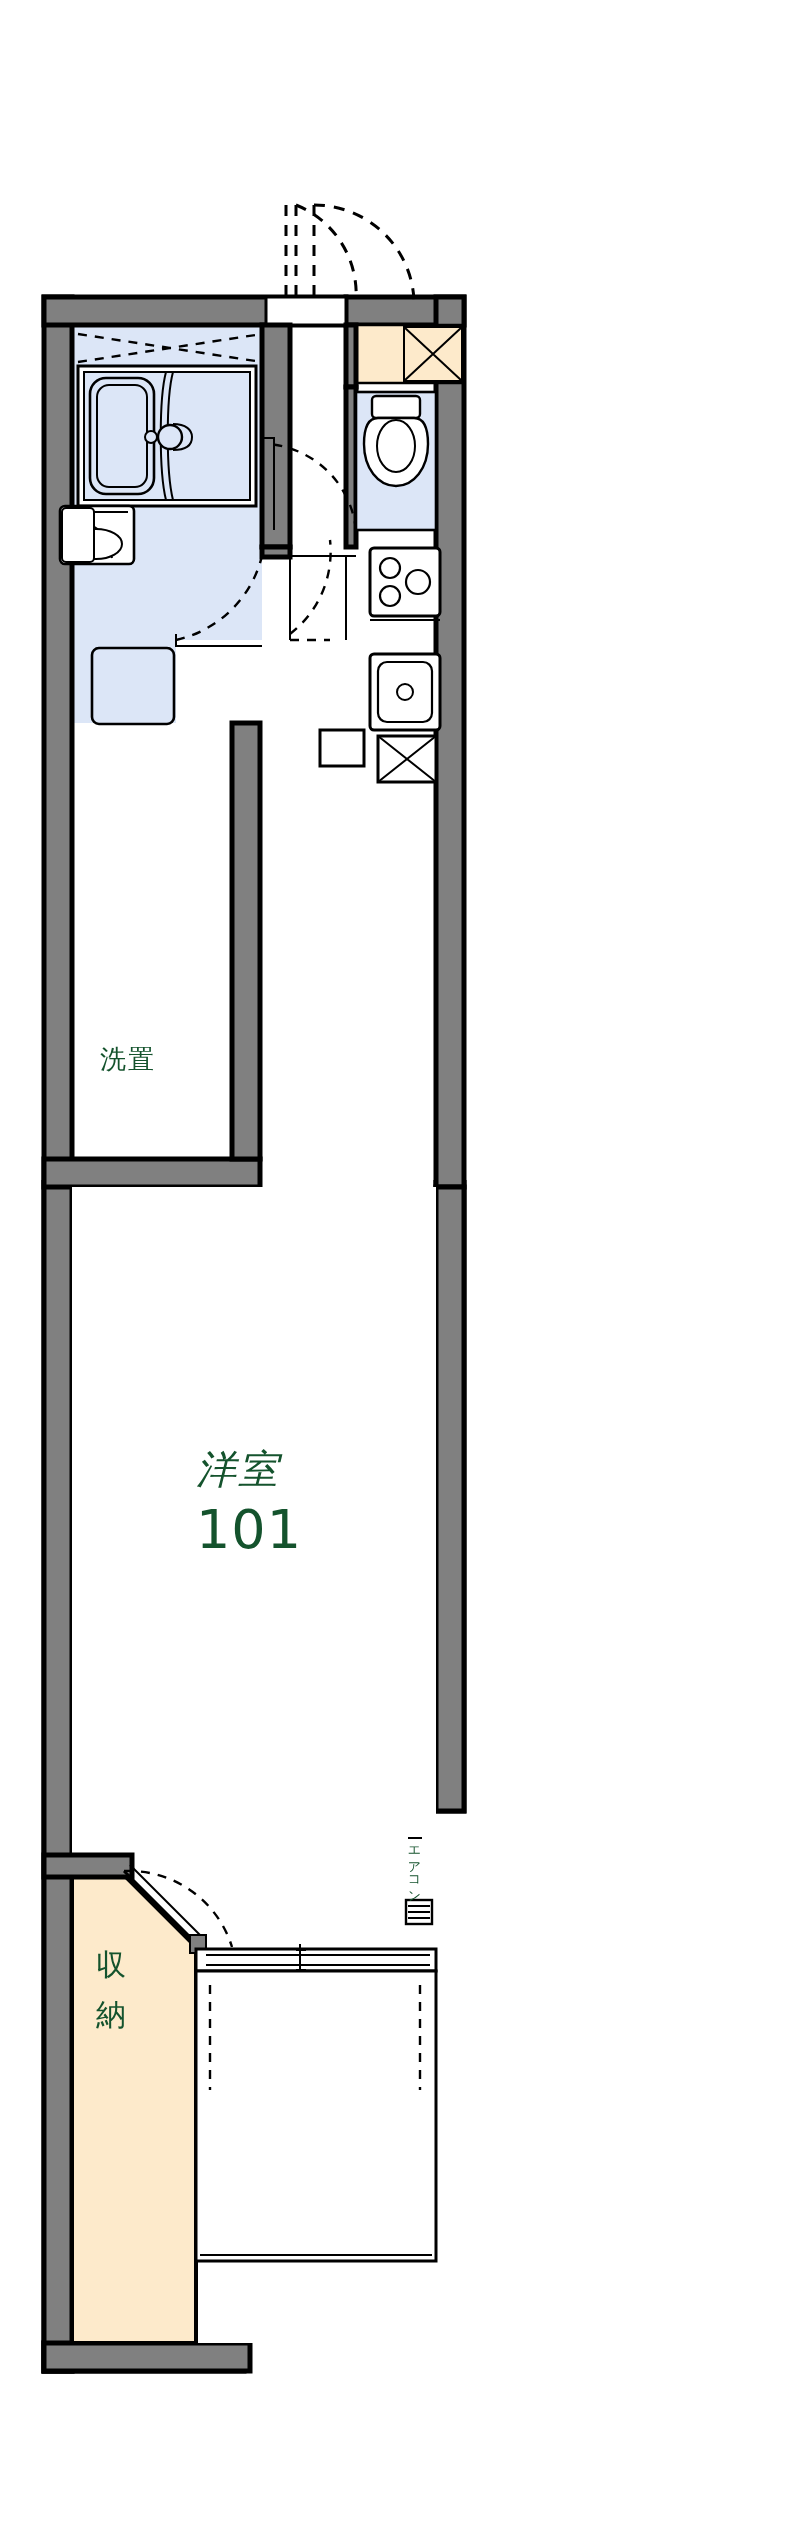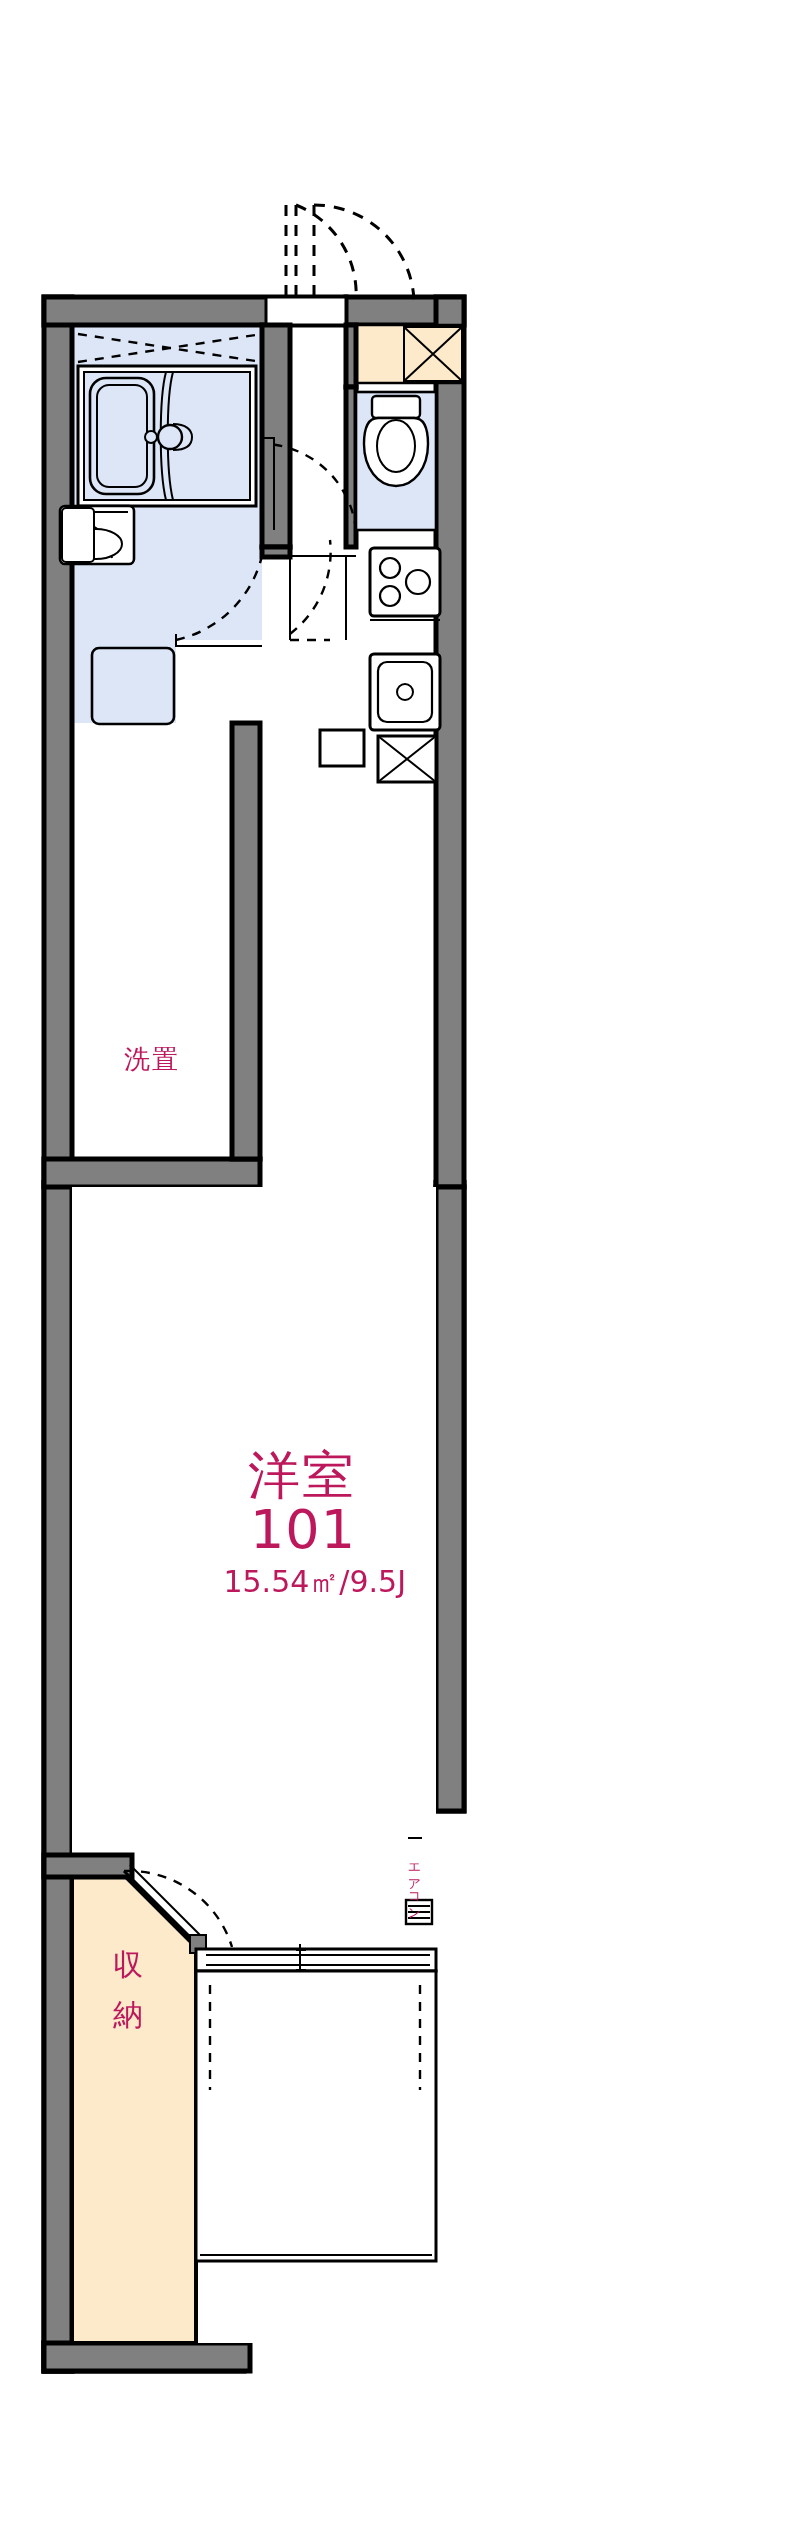--- a/index.html
+++ b/index.html
@@ -1,22 +1,22 @@
 <!DOCTYPE html>
 <html><head>
 <meta charset="utf-8">
 <style>
   html,body{margin:0;padding:0;background:#ffffff;}
   body{font-family:"Liberation Sans","DejaVu Sans",sans-serif;}
   #plan{position:relative;width:800px;height:2539px;background:#ffffff;overflow:hidden;}
   #stage{position:absolute;left:0;top:0;width:800px;height:2539px;}
   svg{display:block;}
-  .lbl{position:absolute;color:#be185d;white-space:pre;text-align:right;line-height:1.05;
+  .lbl{position:absolute;color:#14532d;white-space:pre;text-align:left;line-height:1.05;
        font-family:"DejaVu Sans","Liberation Sans",sans-serif;}
-  .room-name{font-size:52px;letter-spacing:2px;}
+  .room-name{font-size:40px;letter-spacing:2px;font-style:italic;}
   .room-no{font-size:54px;letter-spacing:1px;}
   .room-area{font-size:30px;letter-spacing:0px;}
   .small-jp{font-size:26px;letter-spacing:2px;}
   .closet-jp{font-size:30px;line-height:1.12;letter-spacing:1px;}
   .ac-jp{font-size:13px;line-height:1.0;letter-spacing:0px;writing-mode:vertical-rl;}
 </style>
 </head>
 <body>
 
 <div id="plan">
@@ -311,19 +311,18 @@
 
     </svg>
   </div>
 
   <div class="lbl small-jp" style="left:100px; top:1046px; width:80px;">洗置</div>
 
   <div class="lbl room-name" style="left:196px; top:1448px; width:160px;">洋室</div>
 
   <div class="lbl room-no" style="left:196px; top:1502px; width:160px;">101</div>
 
-  <div class="lbl room-area" style="left:146px; top:1566px; width:260px;">15.54㎡/9.5J</div>
 
   <div class="lbl closet-jp" style="left:96px; top:1948px; width:48px;">収</div>
   <div class="lbl closet-jp" style="left:96px; top:1998px; width:48px;">納</div>
 
   <div class="lbl ac-jp" style="left:408px; top:1838px; height:76px;">エアコン</div>
 </div>
 
 </body></html>

